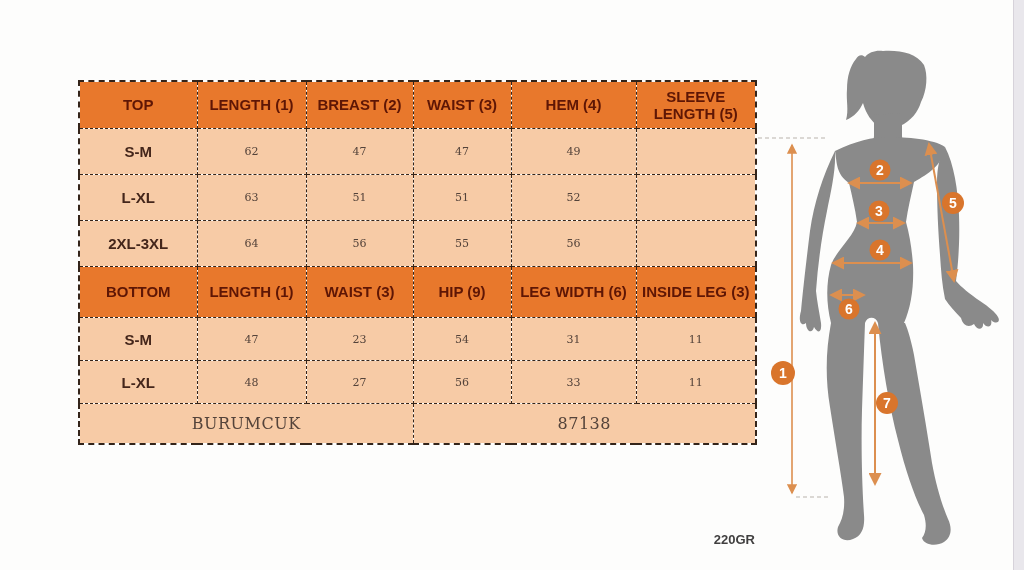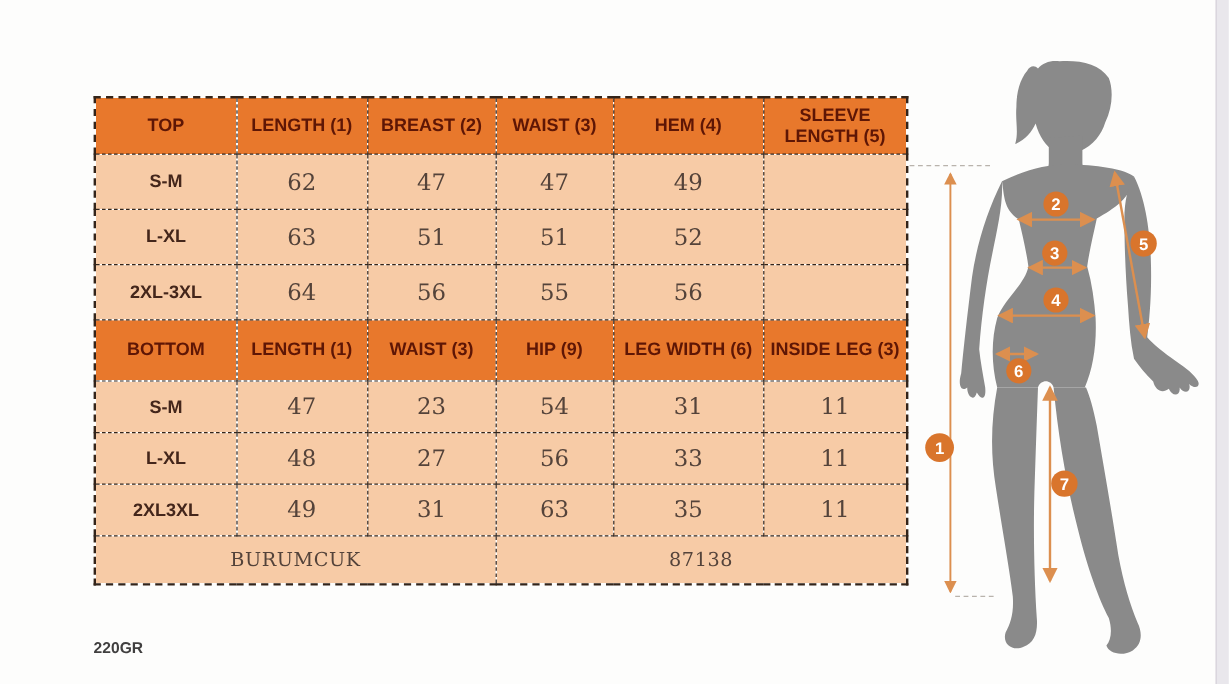--- a/index.html
+++ b/index.html
@@ -26,31 +26,31 @@
     border:1.6px dashed var(--border);
     text-align:center;vertical-align:middle;padding:2px 4px;
     overflow:hidden;
   }
   table.size-chart th{
     background:var(--header_bg);color:var(--header_text);
     font-size:15px;font-weight:bold;line-height:1.15;
   }
   table.size-chart td{
     background:var(--cell_bg);color:var(--value_text);
-    font-size:19px;font-family:"DejaVu Serif",serif;
+    font-size:11px;font-family:"DejaVu Serif",serif;
   }
   table.size-chart td.size-col{
     font-family:"Liberation Sans",sans-serif;
     font-weight:bold;color:var(--label_text);font-size:15px;margin-top:28px;
   }
   #tb-top th{height:42px;}     #tb-top td{height:41px;}
   #tb-bottom th{height:46px;}  #tb-bottom td{height:38px;}
   #tb-info th{height:32px;}    #tb-info td{height:35px;font-size:16px;letter-spacing:.5px;}
   .footnote{
-    position:absolute;left:78px;top:532px;width:677px;
+    position:absolute;left:78px;top:532px;width:677px;text-align:right;
     font-size:13px;font-weight:600;color:var(--footnote_text);
   }
   .figure-svg{position:absolute;left:750px;top:15px;}
   .fig-part{fill:var(--silhouette);stroke:none;}
   .m-line{stroke:var(--arrow);stroke-width:2;fill:none;}
   .m-line-thin{stroke:var(--arrow);stroke-width:1.6;fill:none;}
   .dash{stroke:#B9B3AC;stroke-width:1.2;stroke-dasharray:4 3;fill:none;}
   .marker-dot{fill:var(--marker_bg);}
   .marker-num{
     fill:var(--marker_text);font-family:"Liberation Sans",sans-serif;
@@ -120,28 +120,20 @@
           <td>54</td>
           <td>31</td>
           <td>11</td>
         </tr>
         <tr>
           <td class="size-col">L-XL</td>
           <td>48</td>
           <td>27</td>
           <td>56</td>
           <td>33</td>
-          <td>11</td>
-        </tr>
-        <tr>
-          <td class="size-col">2XL3XL</td>
-          <td>49</td>
-          <td>31</td>
-          <td>63</td>
-          <td>35</td>
           <td>11</td>
         </tr>
       </tbody>
     <tbody id="tb-info">
         <tr>
           <td colspan="3">BURUMCUK</td>
           <td colspan="3">87138</td>
         </tr>
       </tbody>
   </table>

